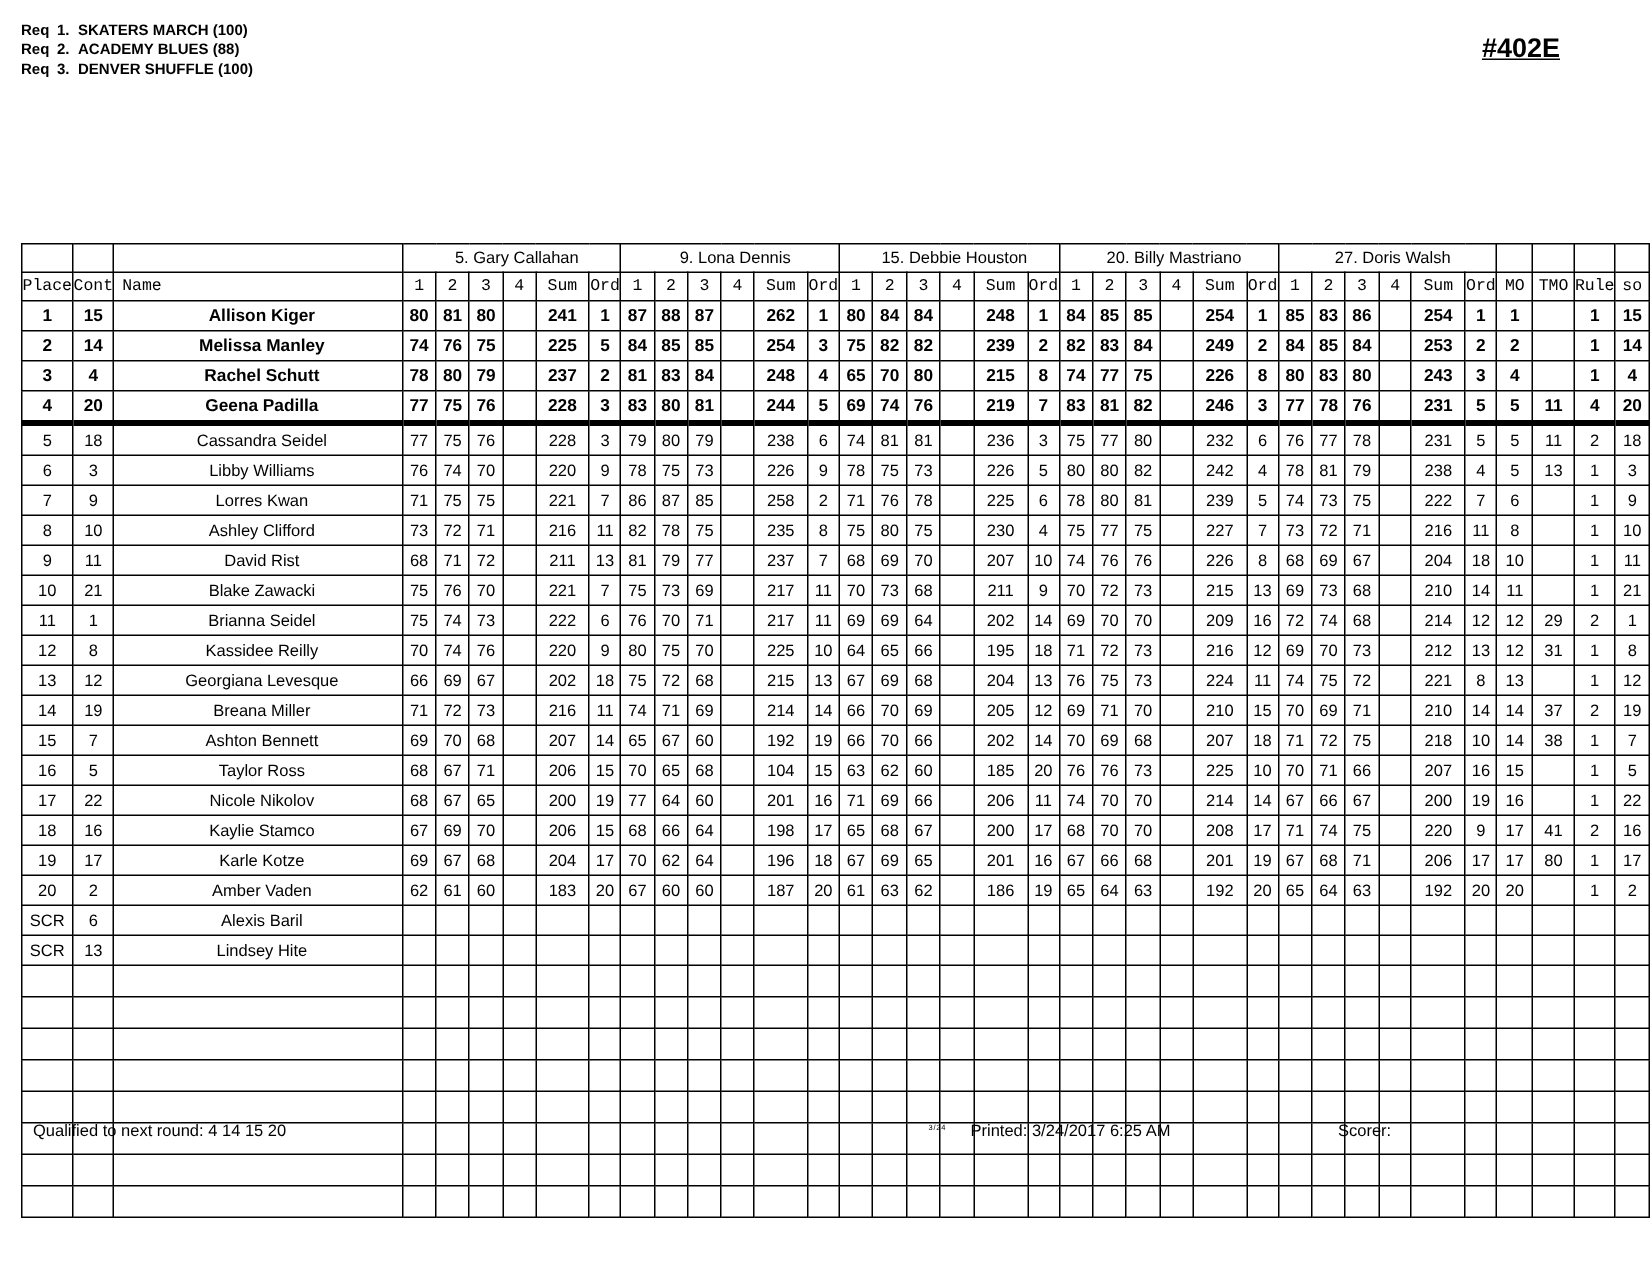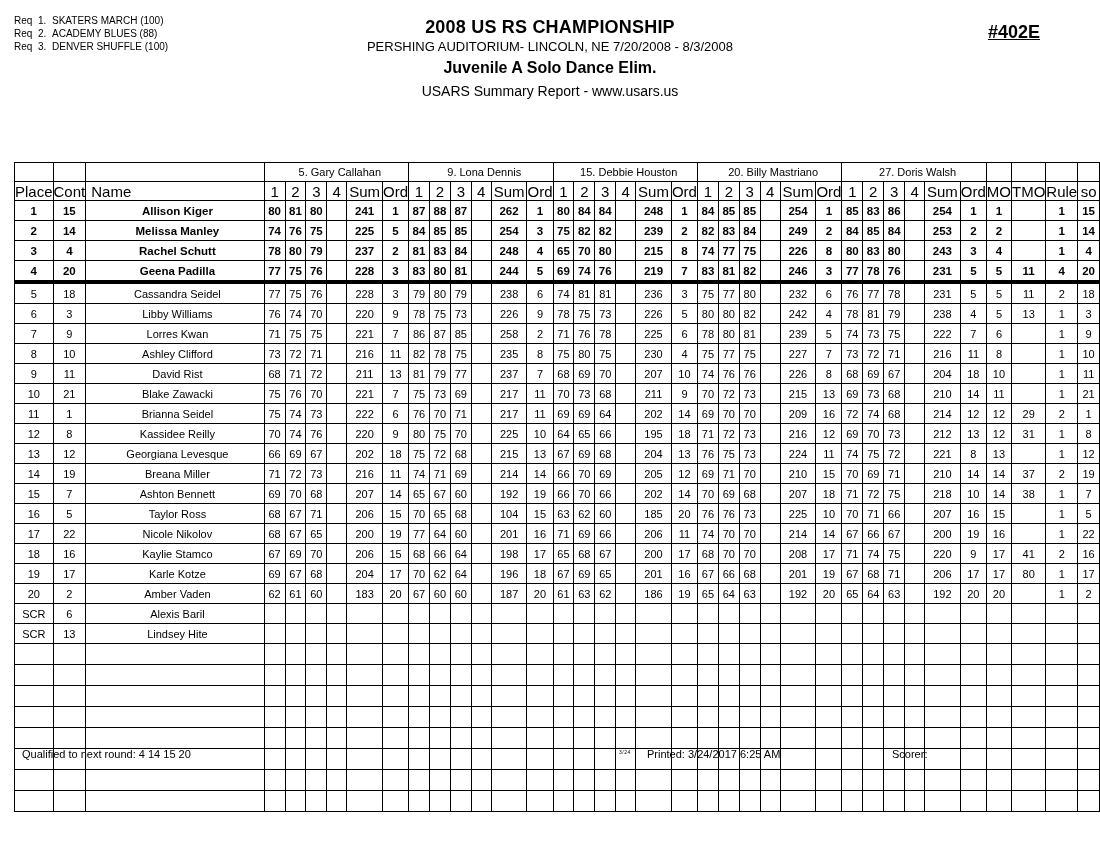--- a/index.html
+++ b/index.html
@@ -6,21 +6,21 @@
   body{
     width:1100px;height:850px;
     background:#ffffff;
     font-family:"Liberation Sans", sans-serif;
     color:#000;
     overflow:hidden;
   }
   .page{position:relative;width:1100px;height:850px;}
 
   
-  .reqs{position:absolute;left:14px;top:14px;font-size:10px;line-height:13px;letter-spacing:0px;}
+  .reqs{position:absolute;left:14px;top:14px;font-size:10px;line-height:13px;letter-spacing:0px;font-weight:bold;}
   .reqs div{white-space:nowrap;}
   .reqs .rlabel{display:inline-block;width:24px;}
   .reqs .rnum{display:inline-block;width:14px;}
 
   .titleblock{position:absolute;left:0;top:16px;width:1100px;text-align:center;}
   .t1{font-size:18px;font-weight:bold;letter-spacing:.2px;line-height:22px;}
   .t2{font-size:13px;line-height:18px;}
   .t3{font-size:16px;font-weight:bold;line-height:22px;margin-top:1px;}
   .t4{font-size:14px;line-height:20px;margin-top:2px;}
   .eventno{position:absolute;right:60px;top:22px;font-size:18px;font-weight:bold;text-decoration:underline;}
@@ -32,21 +32,21 @@
     font-size:11px;
     font-weight:normal;
     padding:0;
     height:19px;
     text-align:center;
     vertical-align:middle;
     overflow:hidden;
     white-space:nowrap;
     background:#fff;
   }
-  .grid th{font-size:15px;}
+  .grid th{font-size:11px;font-family:Liberation Mono, monospace;}
   .c-place{width:30px;}
   .c-cont{width:26px;}
   .c-name{width:198px;text-align:left;}
   .c-name span{padding-left:5px;display:block;}
   .c-sc{width:22px;}
   .c-sum{width:36px;}
   .c-ord{width:20px;font-weight:bold;}
   .c-mo{width:24px;}
   .c-tmo{width:27px;}
   .c-rule{width:25px;}
@@ -77,26 +77,20 @@
 <body>
 
 <div class="page">
 
   <div class="reqs" id="reqs">
       <div><span class="rlabel">Req</span><span class="rnum">1.</span><span>SKATERS MARCH (100)</span></div>
       <div><span class="rlabel">Req</span><span class="rnum">2.</span><span>ACADEMY BLUES (88)</span></div>
       <div><span class="rlabel">Req</span><span class="rnum">3.</span><span>DENVER SHUFFLE (100)</span></div>
     </div>
 
-  <div class="titleblock">
-    <div class="t1">2008 US RS CHAMPIONSHIP</div>
-    <div class="t2">PERSHING AUDITORIUM- LINCOLN, NE  7/20/2008 - 8/3/2008</div>
-    <div class="t3">Juvenile A Solo Dance Elim.</div>
-    <div class="t4">USARS Summary Report - www.usars.us</div>
-  </div>
   <div class="eventno">#402E</div>
 
   <table class="grid">
     <tbody id="grid-body">
         <tr class="headrow">
           <td class="nobord c-place"></td>
           <td class="nobord c-cont"></td>
           <td class="nobord c-name"></td>
           <td class="jname" colspan="6">
             <span>5.  Gary Callahan</span>

